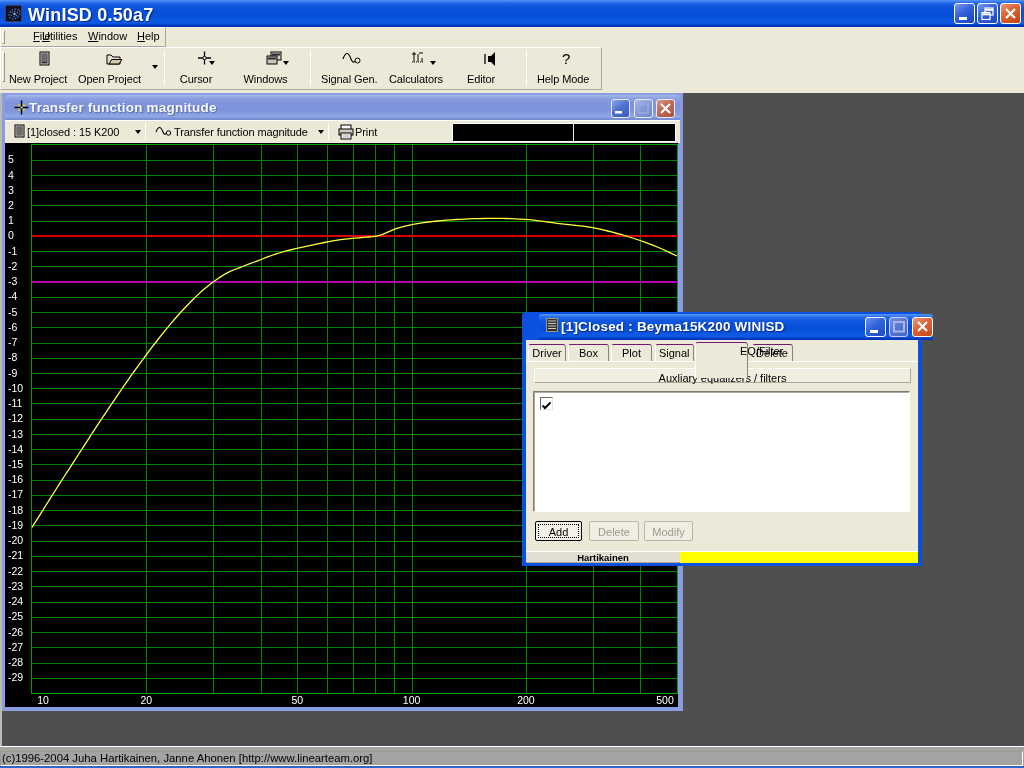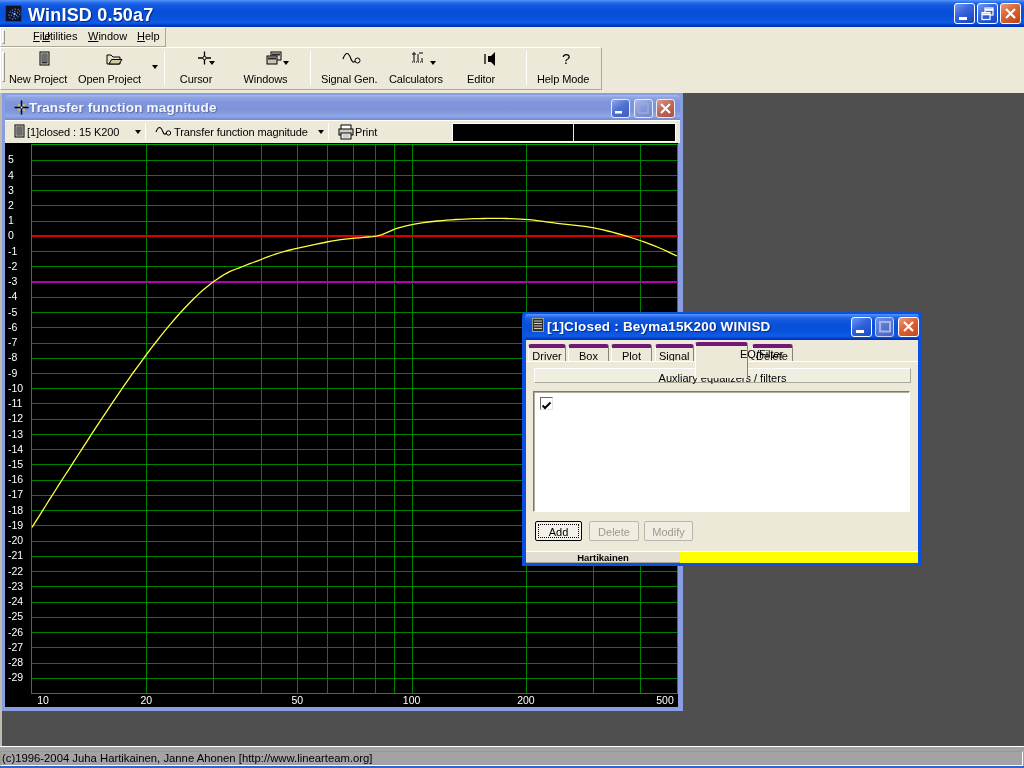--- a/index.html
+++ b/index.html
@@ -50,32 +50,32 @@
 #charttools { left:3px; top:27px; width:675px; height:23px; background:#ECE9D8; border-top:1px solid #fff; }
 #charttools .txt { top:4.5px; font-size:11px; color:#000; letter-spacing:-0.1px; }
 .darr { width:0; height:0; border-left:3.5px solid transparent; border-right:3.5px solid transparent; border-top:4px solid #000; }
 #readouts { left:447px; top:1.5px; width:224px; height:19px; background:#000; border:1px solid #fff; }
 #readouts .div { left:120px; top:0; width:1px; height:17px; background:#ECE9D8; }
 
 #chartarea { left:3px; top:50px; width:673px; height:564px; background:#000; }
 
 
 #dlg { left:522px; top:219px; width:400px; height:254px; background:#0C50E0; border-radius:4px 4px 0 0; }
-#dlgcap { left:3px; top:2px; width:394px; height:26px; border-radius:3px 3px 0 0;
+#dlgcap { left:17px; top:2px; width:394px; height:26px; border-radius:3px 3px 0 0;
   background:linear-gradient(180deg,#5795F8 0%,#4285F4 5%,#2268E8 13%,#1158DF 25%,#0850DA 45%,#0750D8 62%,#0C58E4 78%,#0E5BE6 86%,#0238C0 95%,#0131B4 100%); }
 #dlgcap .title { left:22px; top:4.5px; color:#fff; font-size:13.5px; letter-spacing:0.2px; font-weight:bold; text-shadow:1px 1px 1px rgba(0,10,70,.55); }
 .dcbtn { width:21px; height:20px; top:2.5px; border:1px solid #fff; border-radius:3px; }
 .dcbtn.min { left:326px; background:linear-gradient(145deg,#6f96f4 0%,#2f62dd 45%,#1c4cc4 100%); }
 .dcbtn.max { left:350px; width:19px; border-color:#C8D2F0; background:linear-gradient(145deg,#7492e4 0%,#5576d4 50%,#4464c4 100%); }
 .dcbtn.cls { left:373px; background:linear-gradient(145deg,#ee9b80 0%,#dd6136 45%,#c24a1a 100%); }
 #dlgbody { left:4px; top:28px; width:392px; height:222px; background:#ECE9D8; }
 
 
 .tab { position:absolute; top:3.5px; height:17px; background:#ECE9D8;
-  border-top:4px solid #701a75; border-left:1px solid #fff; border-right:1px solid #888577;
+  border-top:1px solid #701a75; border-left:1px solid #fff; border-right:1px solid #888577;
   border-radius:3px 3px 0 0; font-size:11px; text-align:center; padding-top:2.5px; }
 .tab.sel { top:1.5px; height:36px; z-index:2;padding-left:44px; }
 #tabline { position:absolute; left:0px; top:20.5px; width:392px; height:1px; background:#fff; }
 
 #auxbar { left:8px; top:28px; width:377px; height:15px; background:#F0EEE1;
   border-top:1px solid #fff; border-left:1px solid #fff; border-bottom:1px solid #ACA899; border-right:1px solid #ACA899;
   text-align:center; font-size:11px; padding-top:3px; }
 #listbox { left:7px; top:51px; width:377px; height:121px; background:#fff;
   border-top:1px solid #7E7B6D; border-left:1px solid #7E7B6D; border-bottom:1px solid #fff; border-right:1px solid #fff;
   box-shadow:inset 1px 1px 0 #aFaCa0; }

